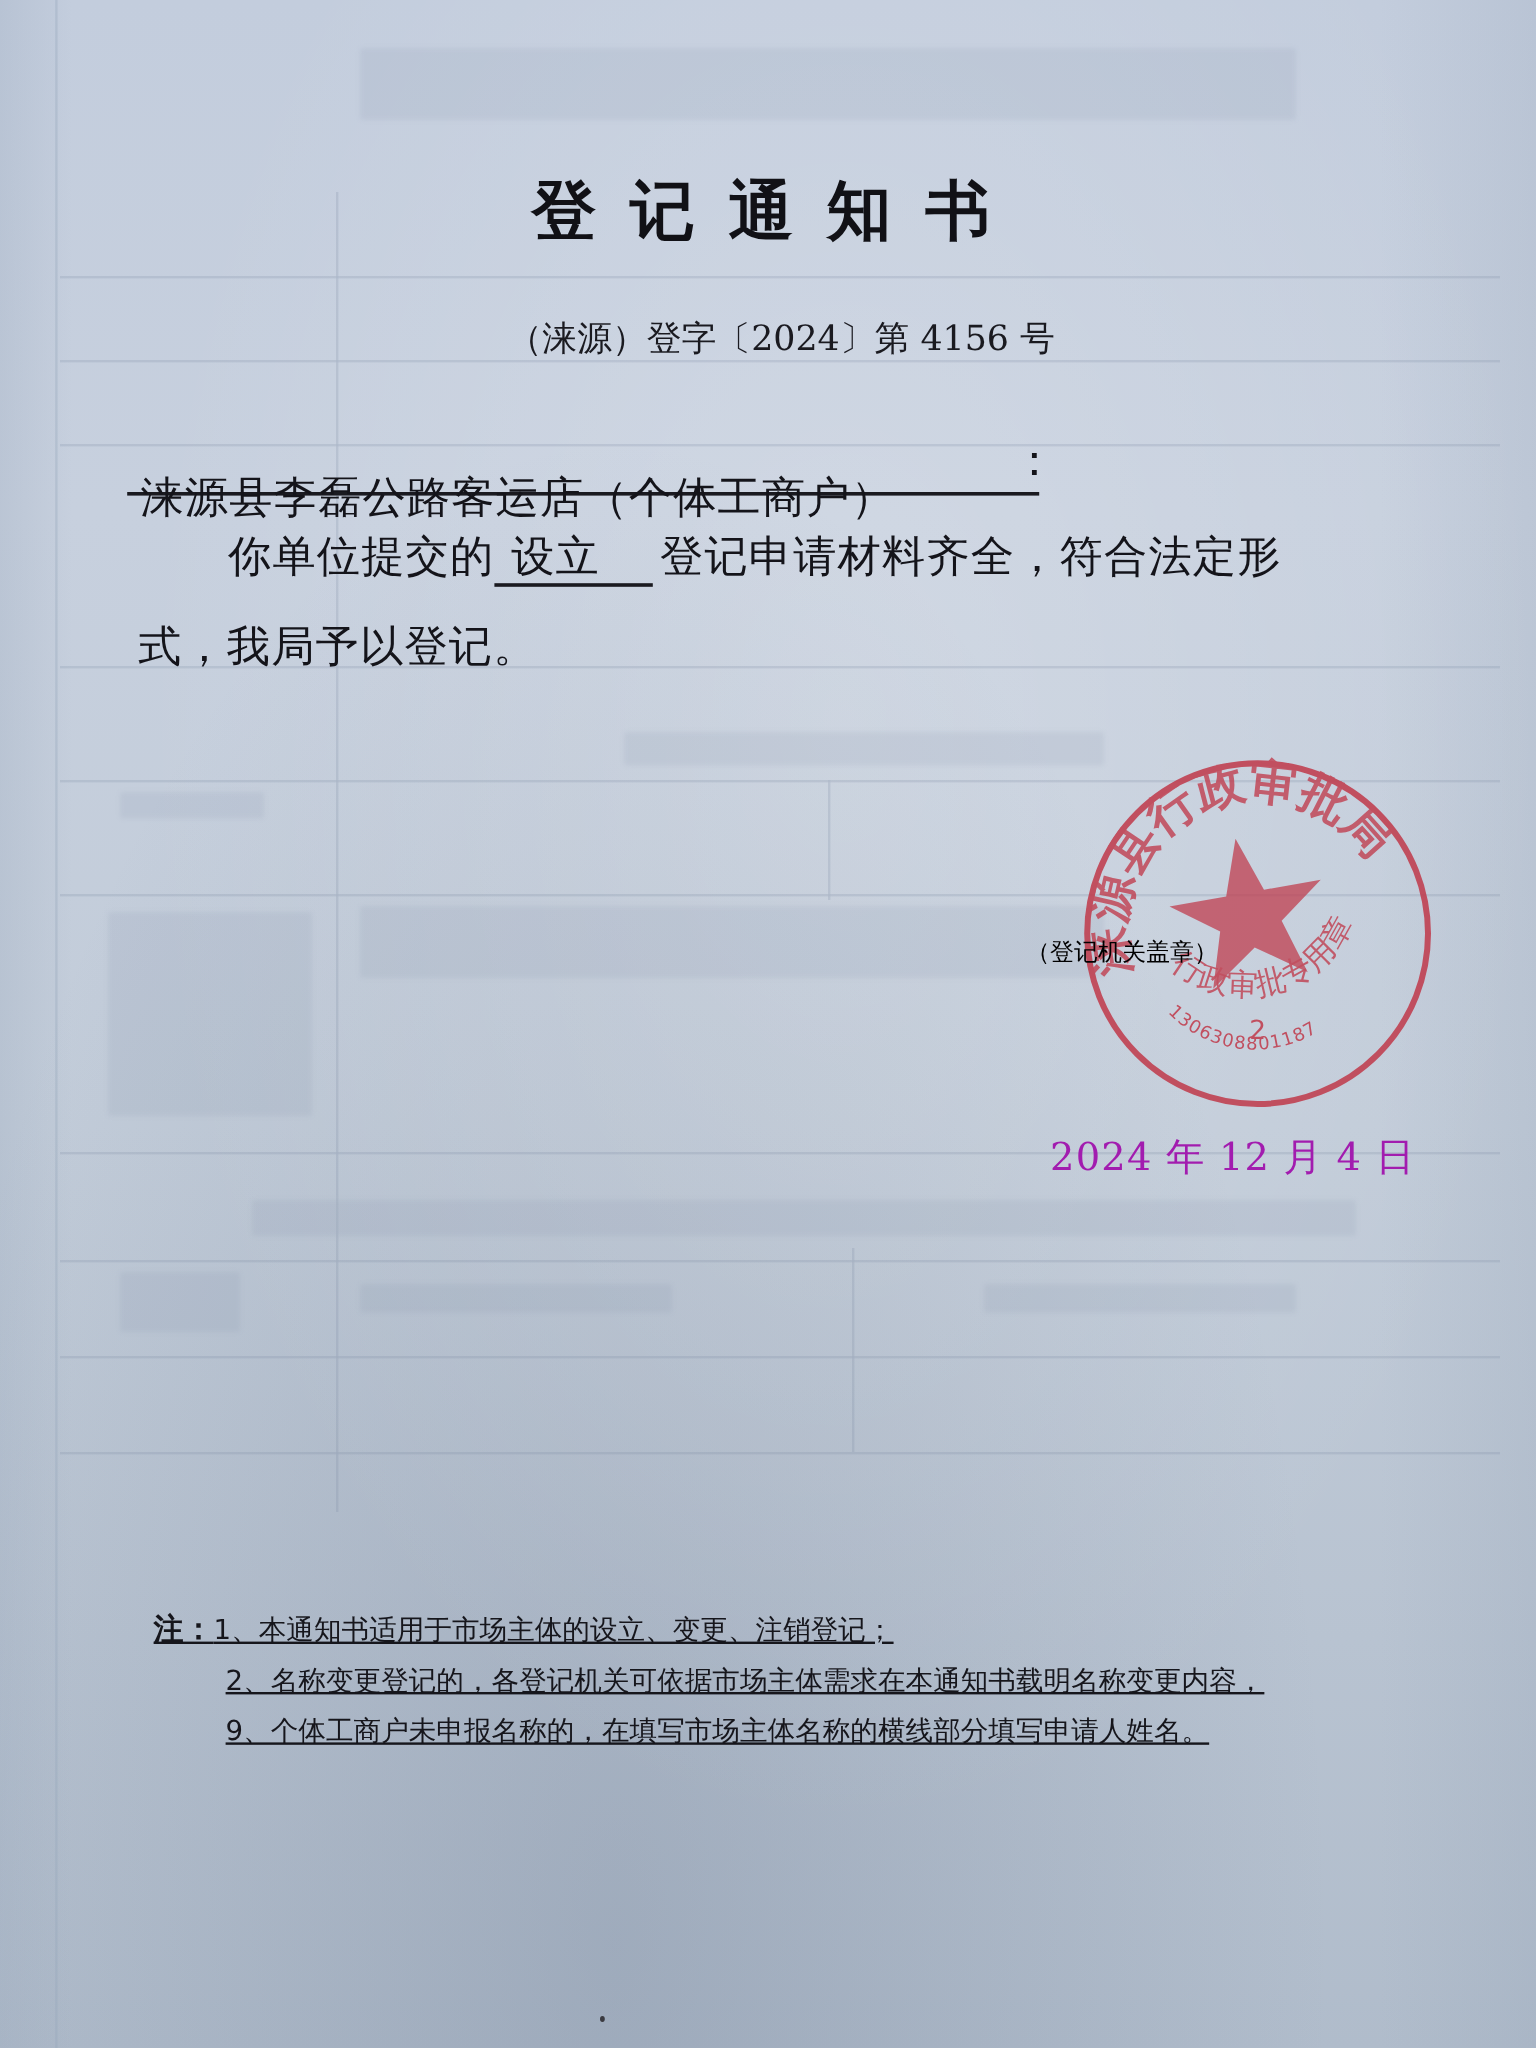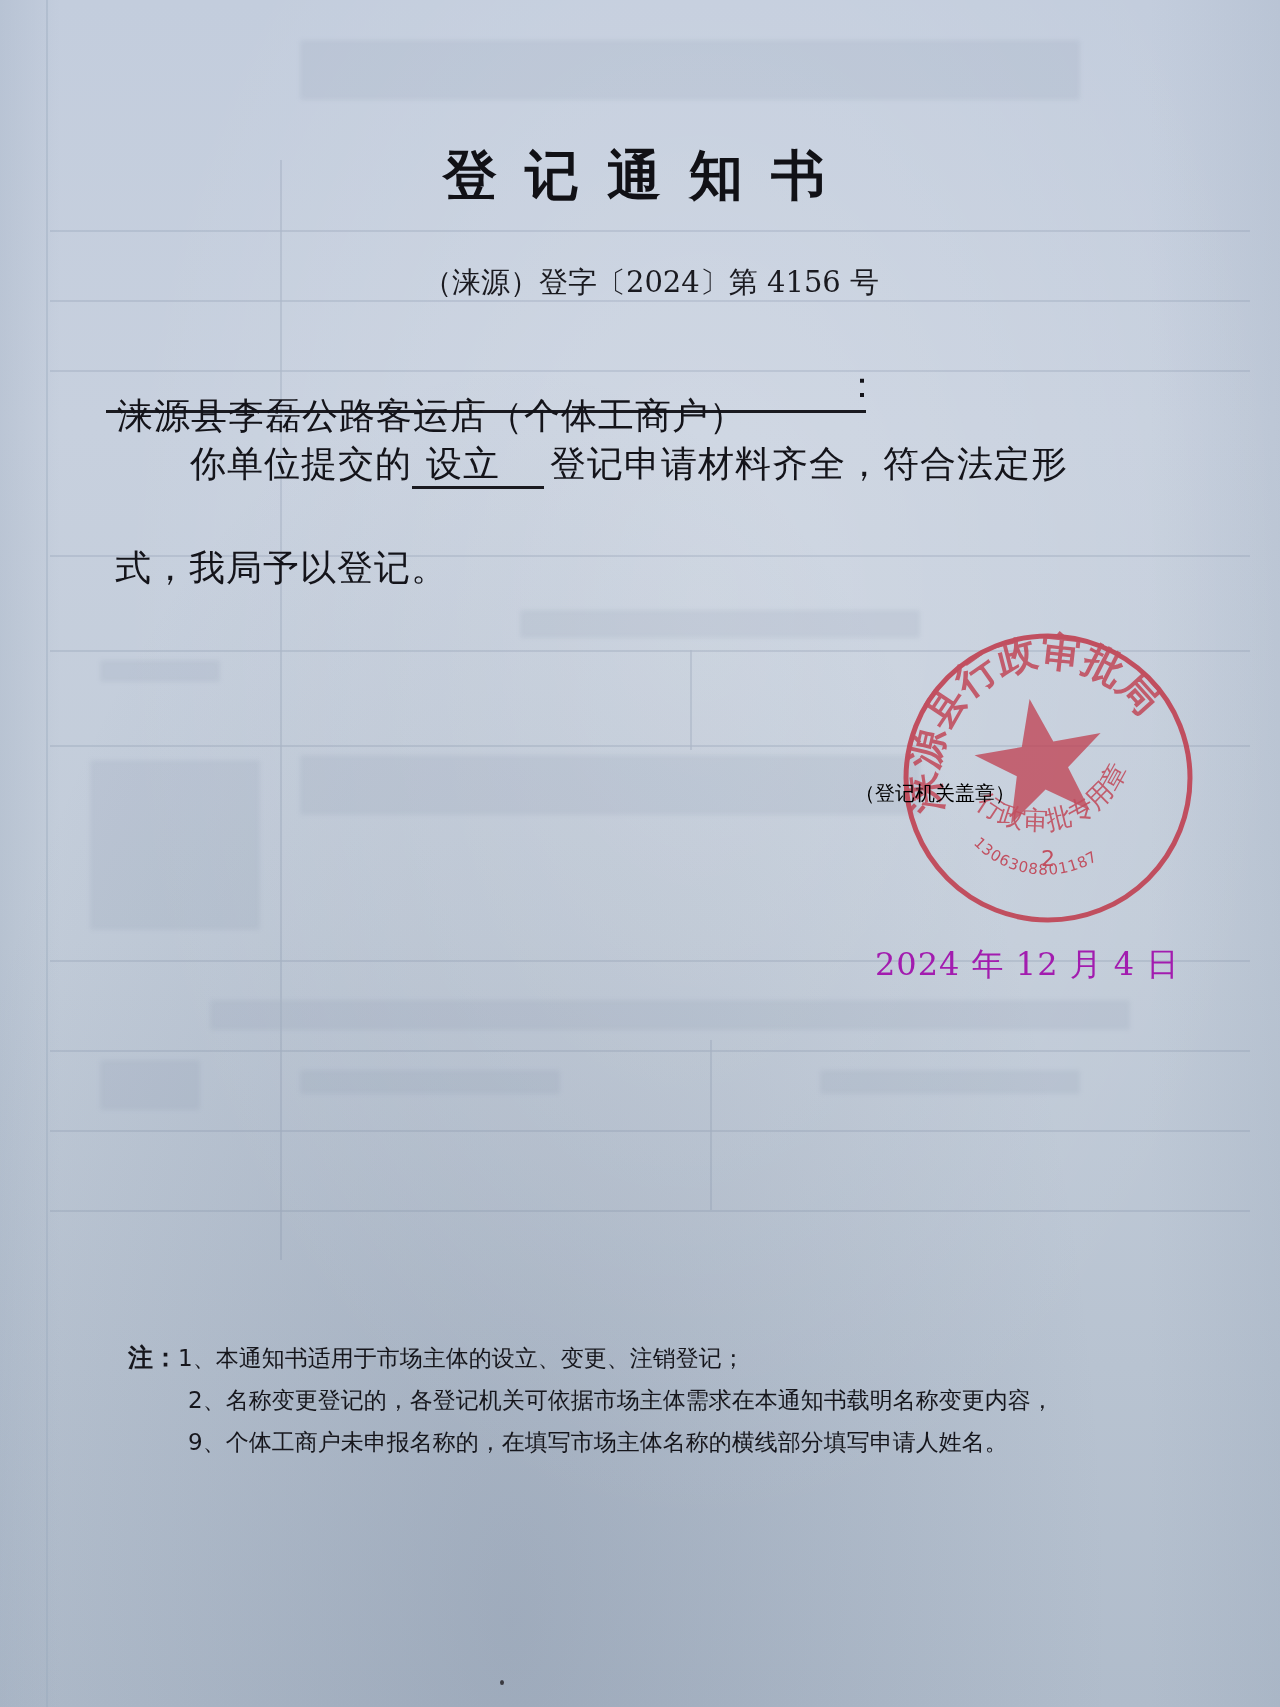--- a/index.html
+++ b/index.html
@@ -106,21 +106,21 @@
     }
     .body-line {
       position: absolute;
       font-family: Liberation Serif, serif;
       font-size: 36px;
       color: #14141a;
       letter-spacing: 1px;
       white-space: nowrap;
     }
     .line1 { top: 440px; left: 190px; }
-    .line2 { top: 544px; left: 115px; }
+    .line2 { top: 515px; left: 115px; }
     .fill {
       display: inline-block;
       width: 118px;
       border-bottom: 3px solid #1a1a20;
       padding-left: 14px;
       margin-right: 6px;
       line-height: 44px;
     }
     .seal-label {
       position: absolute;
@@ -152,20 +152,21 @@
       top: 1337px;
       left: 128px;
       width: 1100px;
       font-family: "DejaVu Sans", "Liberation Sans", sans-serif;
       font-size: 23px;
       color: #16161c;
       line-height: 42px;
     }
     .notes .row {
       white-space: nowrap;
+      text-decoration: underline;
     }
     .notes .label {
       font-family: "DejaVu Serif", serif;
       font-weight: bold;
       font-size: 25px;
     }
     .indent { padding-left: 60px; }
     .dot {
       position: absolute;
       left: 500px;

